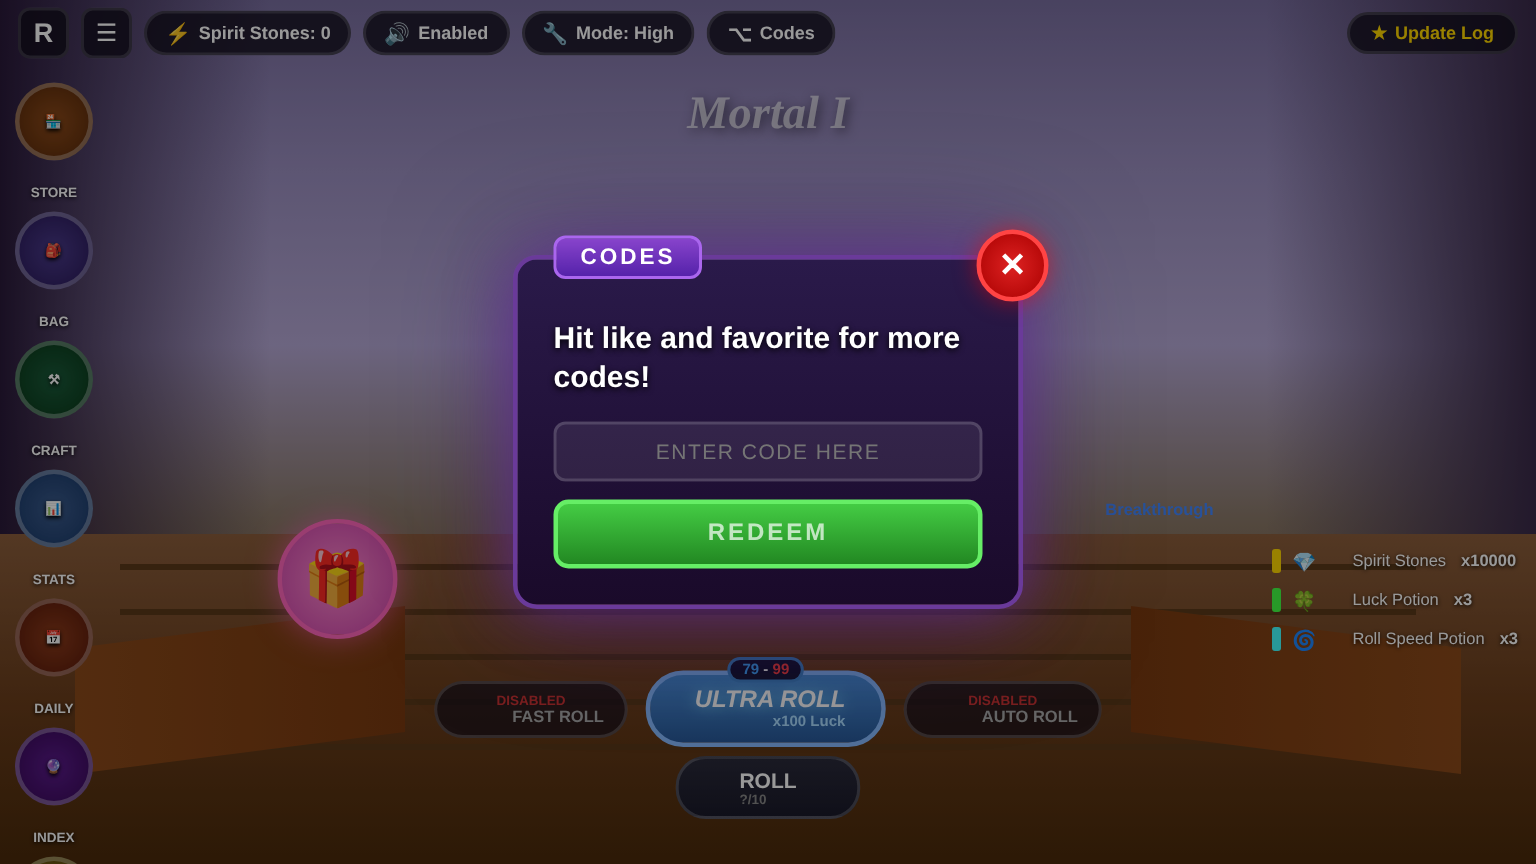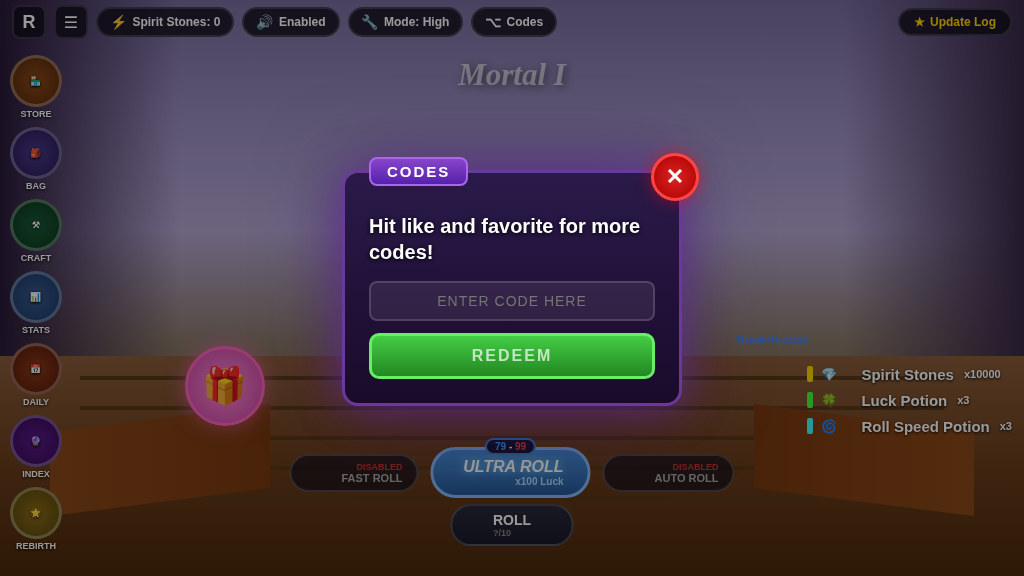--- a/index.html
+++ b/index.html
@@ -160,21 +160,21 @@
     .sidebar-circle.craft { background: radial-gradient(circle, #1a5a3a, #0a3a1a); }
     .sidebar-circle.stats { background: radial-gradient(circle, #3a5a8a, #1a3a6a); }
     .sidebar-circle.daily { background: radial-gradient(circle, #8a3a1a, #5a1a0a); }
     .sidebar-circle.index { background: radial-gradient(circle, #5a1a8a, #3a0a5a); }
     .sidebar-circle.rebirth { background: radial-gradient(circle, #8a6a1a, #5a4a0a); }
     .sidebar-label {
       color: #fff;
       font-size: 9px;
       font-weight: bold;
       text-shadow: 0 1px 3px #000;
-      margin-top: 2px;
+      margin-top: 16px;
       text-transform: uppercase;
     }
 
     
     .right-panel {
       position: absolute;
       right: 12px;
       bottom: 140px;
       display: flex;
       flex-direction: column;
@@ -194,22 +194,22 @@
     }
     .inv-bar {
       width: 6px; height: 16px;
       border-radius: 2px;
     }
     .inv-bar.yellow { background: #ffd700; }
     .inv-bar.green { background: #44ff44; }
     .inv-bar.cyan { background: #44ffff; }
     .inv-label {
       color: #fff;
-      font-size: 15px;
-      font-weight: bold;
+      font-size: 11px;
+      font-weight: normal;
       text-shadow: 0 1px 3px #000;
       padding-left: 16px;
     }
     .inv-count {
       color: #fff;
       font-size: 11px;
       font-weight: bold;
       text-shadow: 0 1px 3px #000;
       margin-left: 4px;
     }
@@ -250,21 +250,21 @@
       gap: 12px;
     }
     .disabled-roll-btn {
       background: rgba(20,15,30,0.7);
       border: 2px solid rgba(255,255,255,0.2);
       border-radius: 20px;
       padding: 6px 14px;
       color: #888;
       font-size: 10px;
       font-weight: bold;
-      text-align: right;
+      text-align: center;
       cursor: pointer;
     }
     .disabled-label {
       color: #cc3333;
       font-size: 9px;
       text-transform: uppercase;
       display: block;
     }
     .disabled-roll-name {
       color: #aaa;

